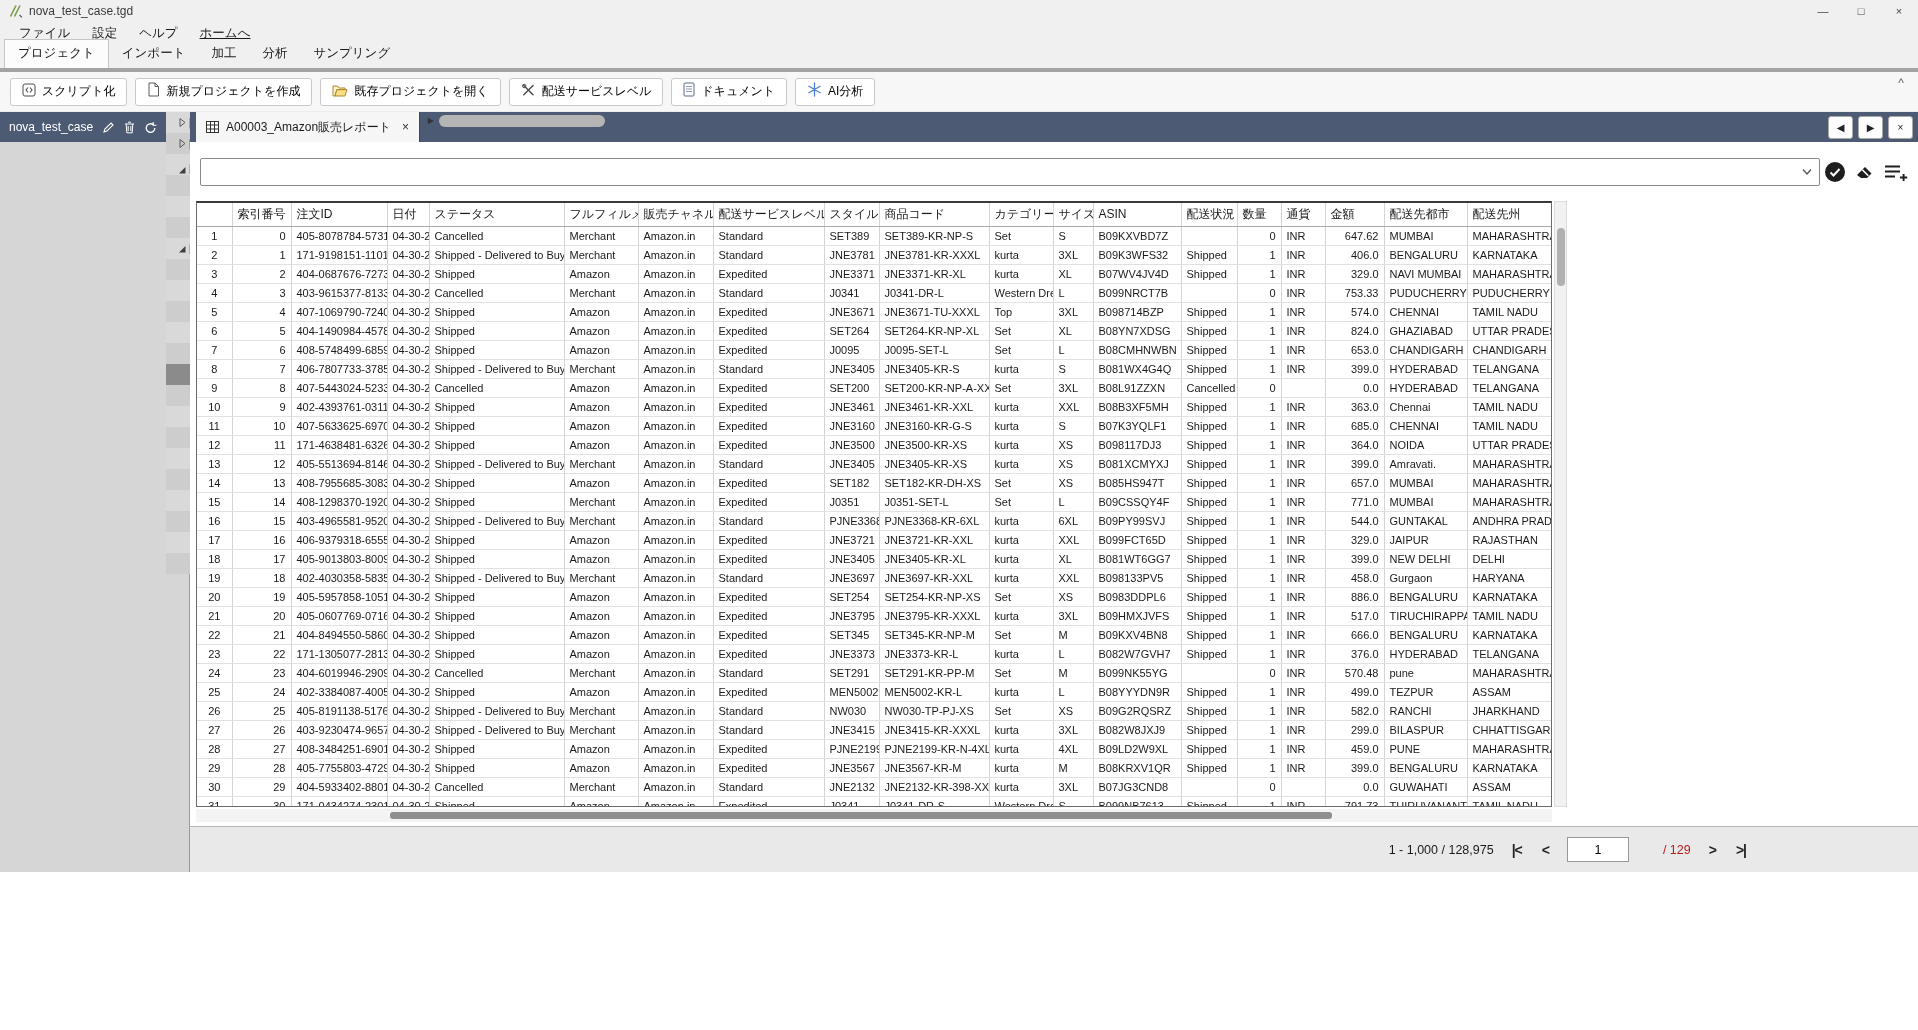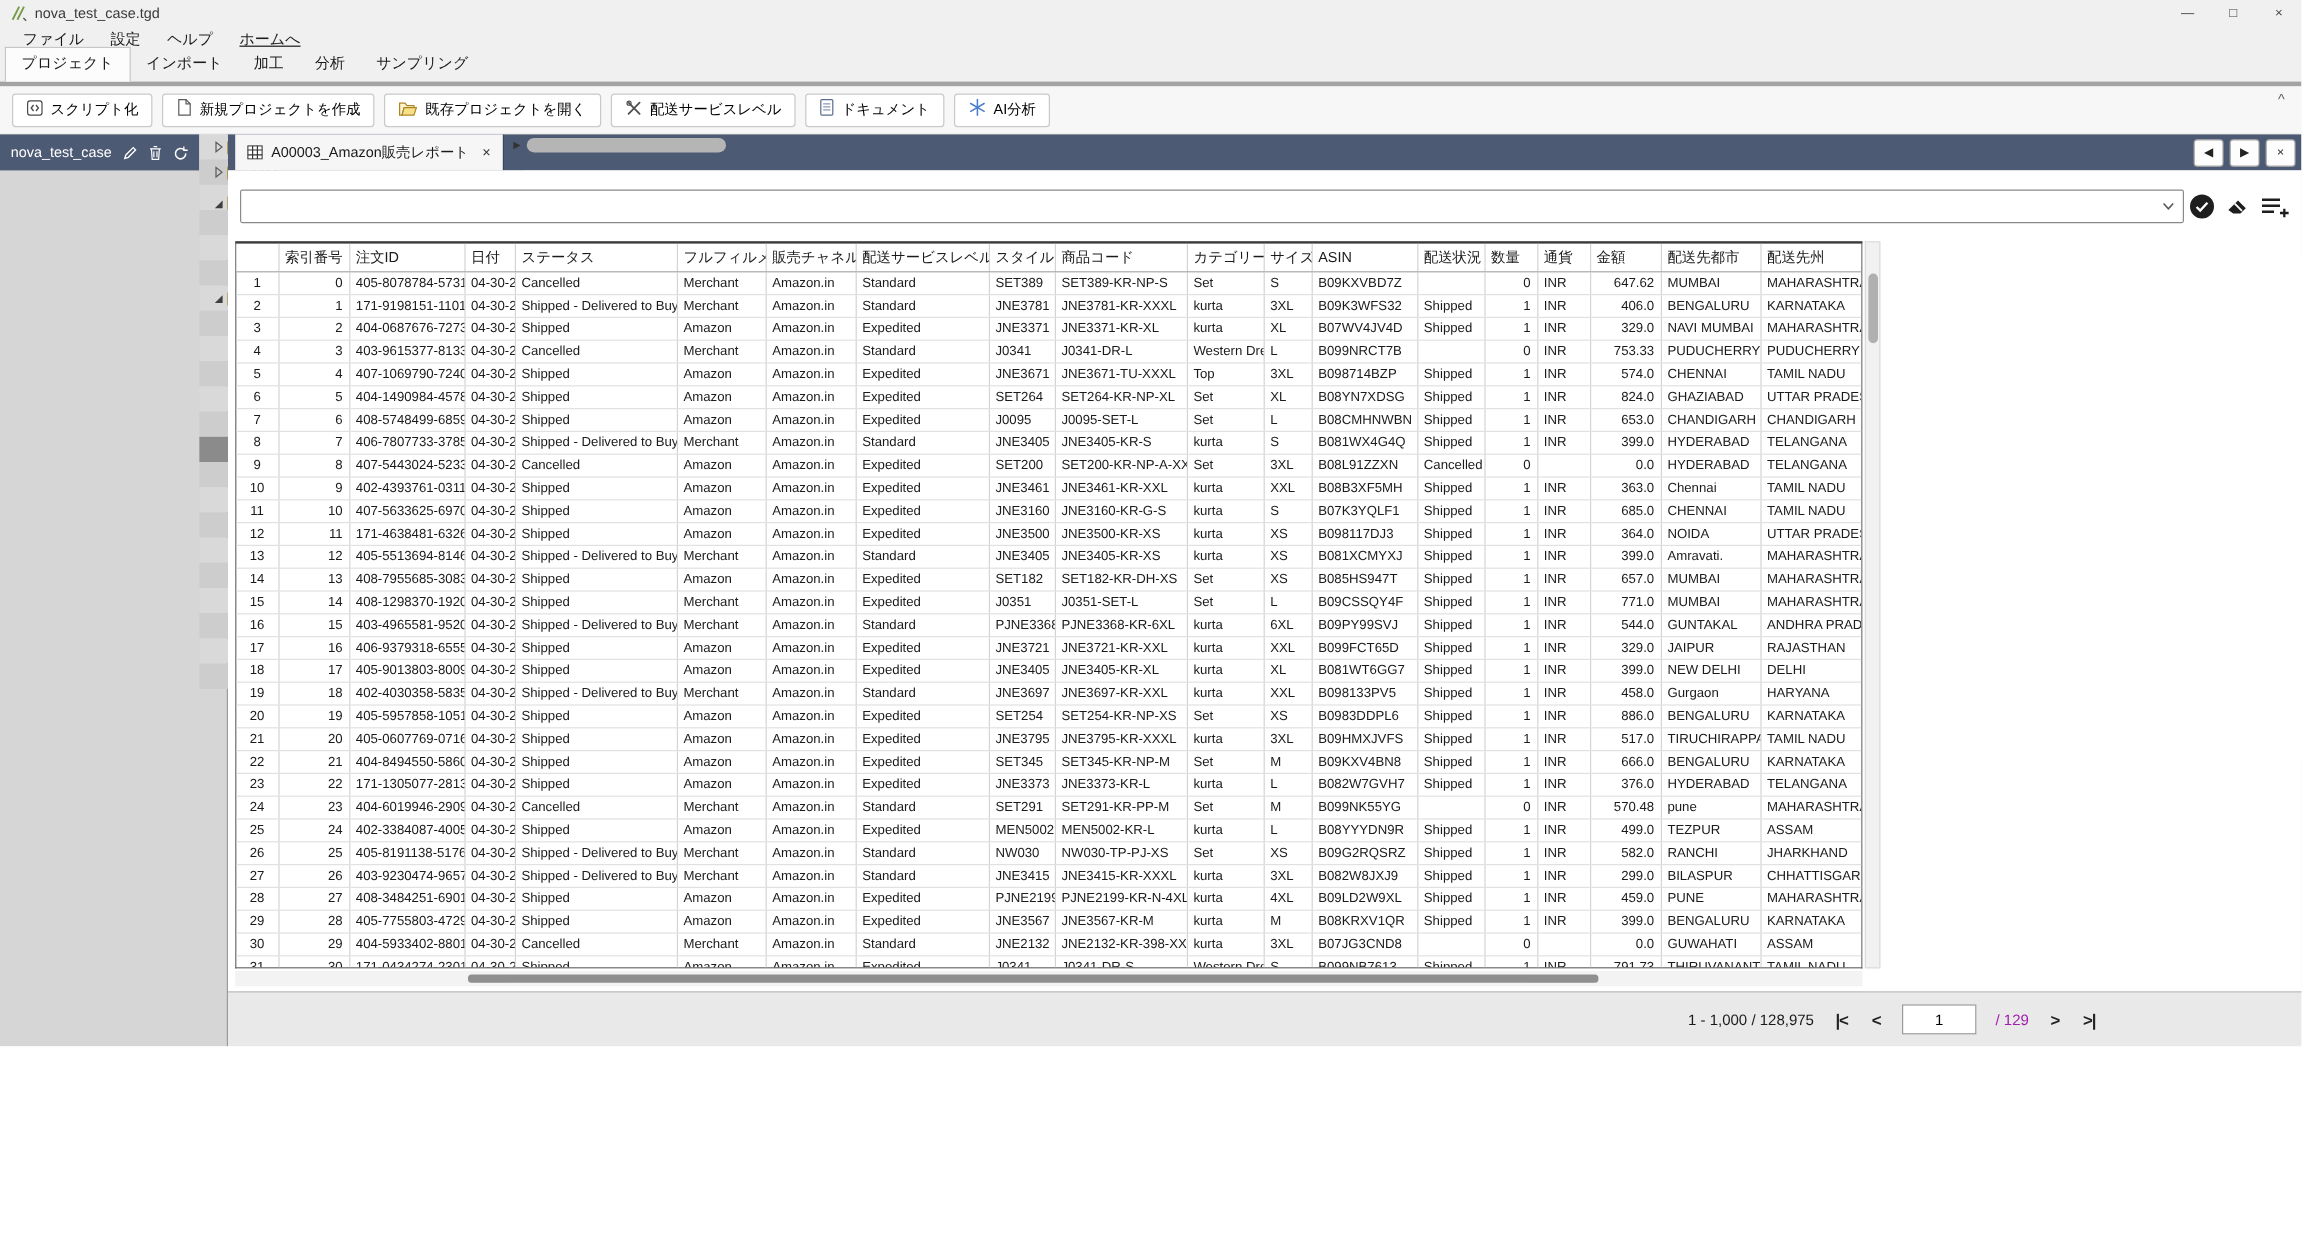--- a/index.html
+++ b/index.html
@@ -75,21 +75,21 @@
   .grid .c { text-align:center; }
   .vscroll { position:absolute; left:1358px; top:0; width:13px; height:606px; background:#f1f1f1; border:1px solid #dcdcdc; }
   .v-thumb { position:absolute; left:2px; top:26px; width:8px; height:58px; background:#b0b0b0; border-radius:4px; }
   .hscroll { position:absolute; top:608px; left:0; width:1356px; height:13px; background:#f3f3f3; }
   .h-thumb { position:absolute; left:194px; top:3px; width:942px; height:7px; background:#8f8f8f; border-radius:3px; }
 
   
   .bottombar { height:46px; background:#e9e9e9; border-top:1px solid #b5b5b5; display:flex; align-items:center; justify-content:flex-end; gap:16px; padding-right:170px; font-size:12.5px; flex:none; }
   .pg-btn { font-size:14px; font-weight:bold; color:#222; letter-spacing:-1px; padding:0 2px; }
   .pg-input { width:62px; height:25px; border:1px solid #999; text-align:center; background:#fff; font-size:12.5px; font-family:inherit; }
-  .pg-total { color:#a21caf; }
+  .pg-total { color:#b91c1c;margin-left:18px; }
 </style>
 </head>
 <body>
 
 <div class="window">
 
   <div class="titlebar">
     <span class="sb-icon">
       <svg width="15" height="14" viewBox="0 0 15 14" fill="none">
           <path d="M2.5 12.5 8 1.5M6.5 12.5 12 1.5" stroke="#7a9c4a" stroke-width="1.6"></path>

